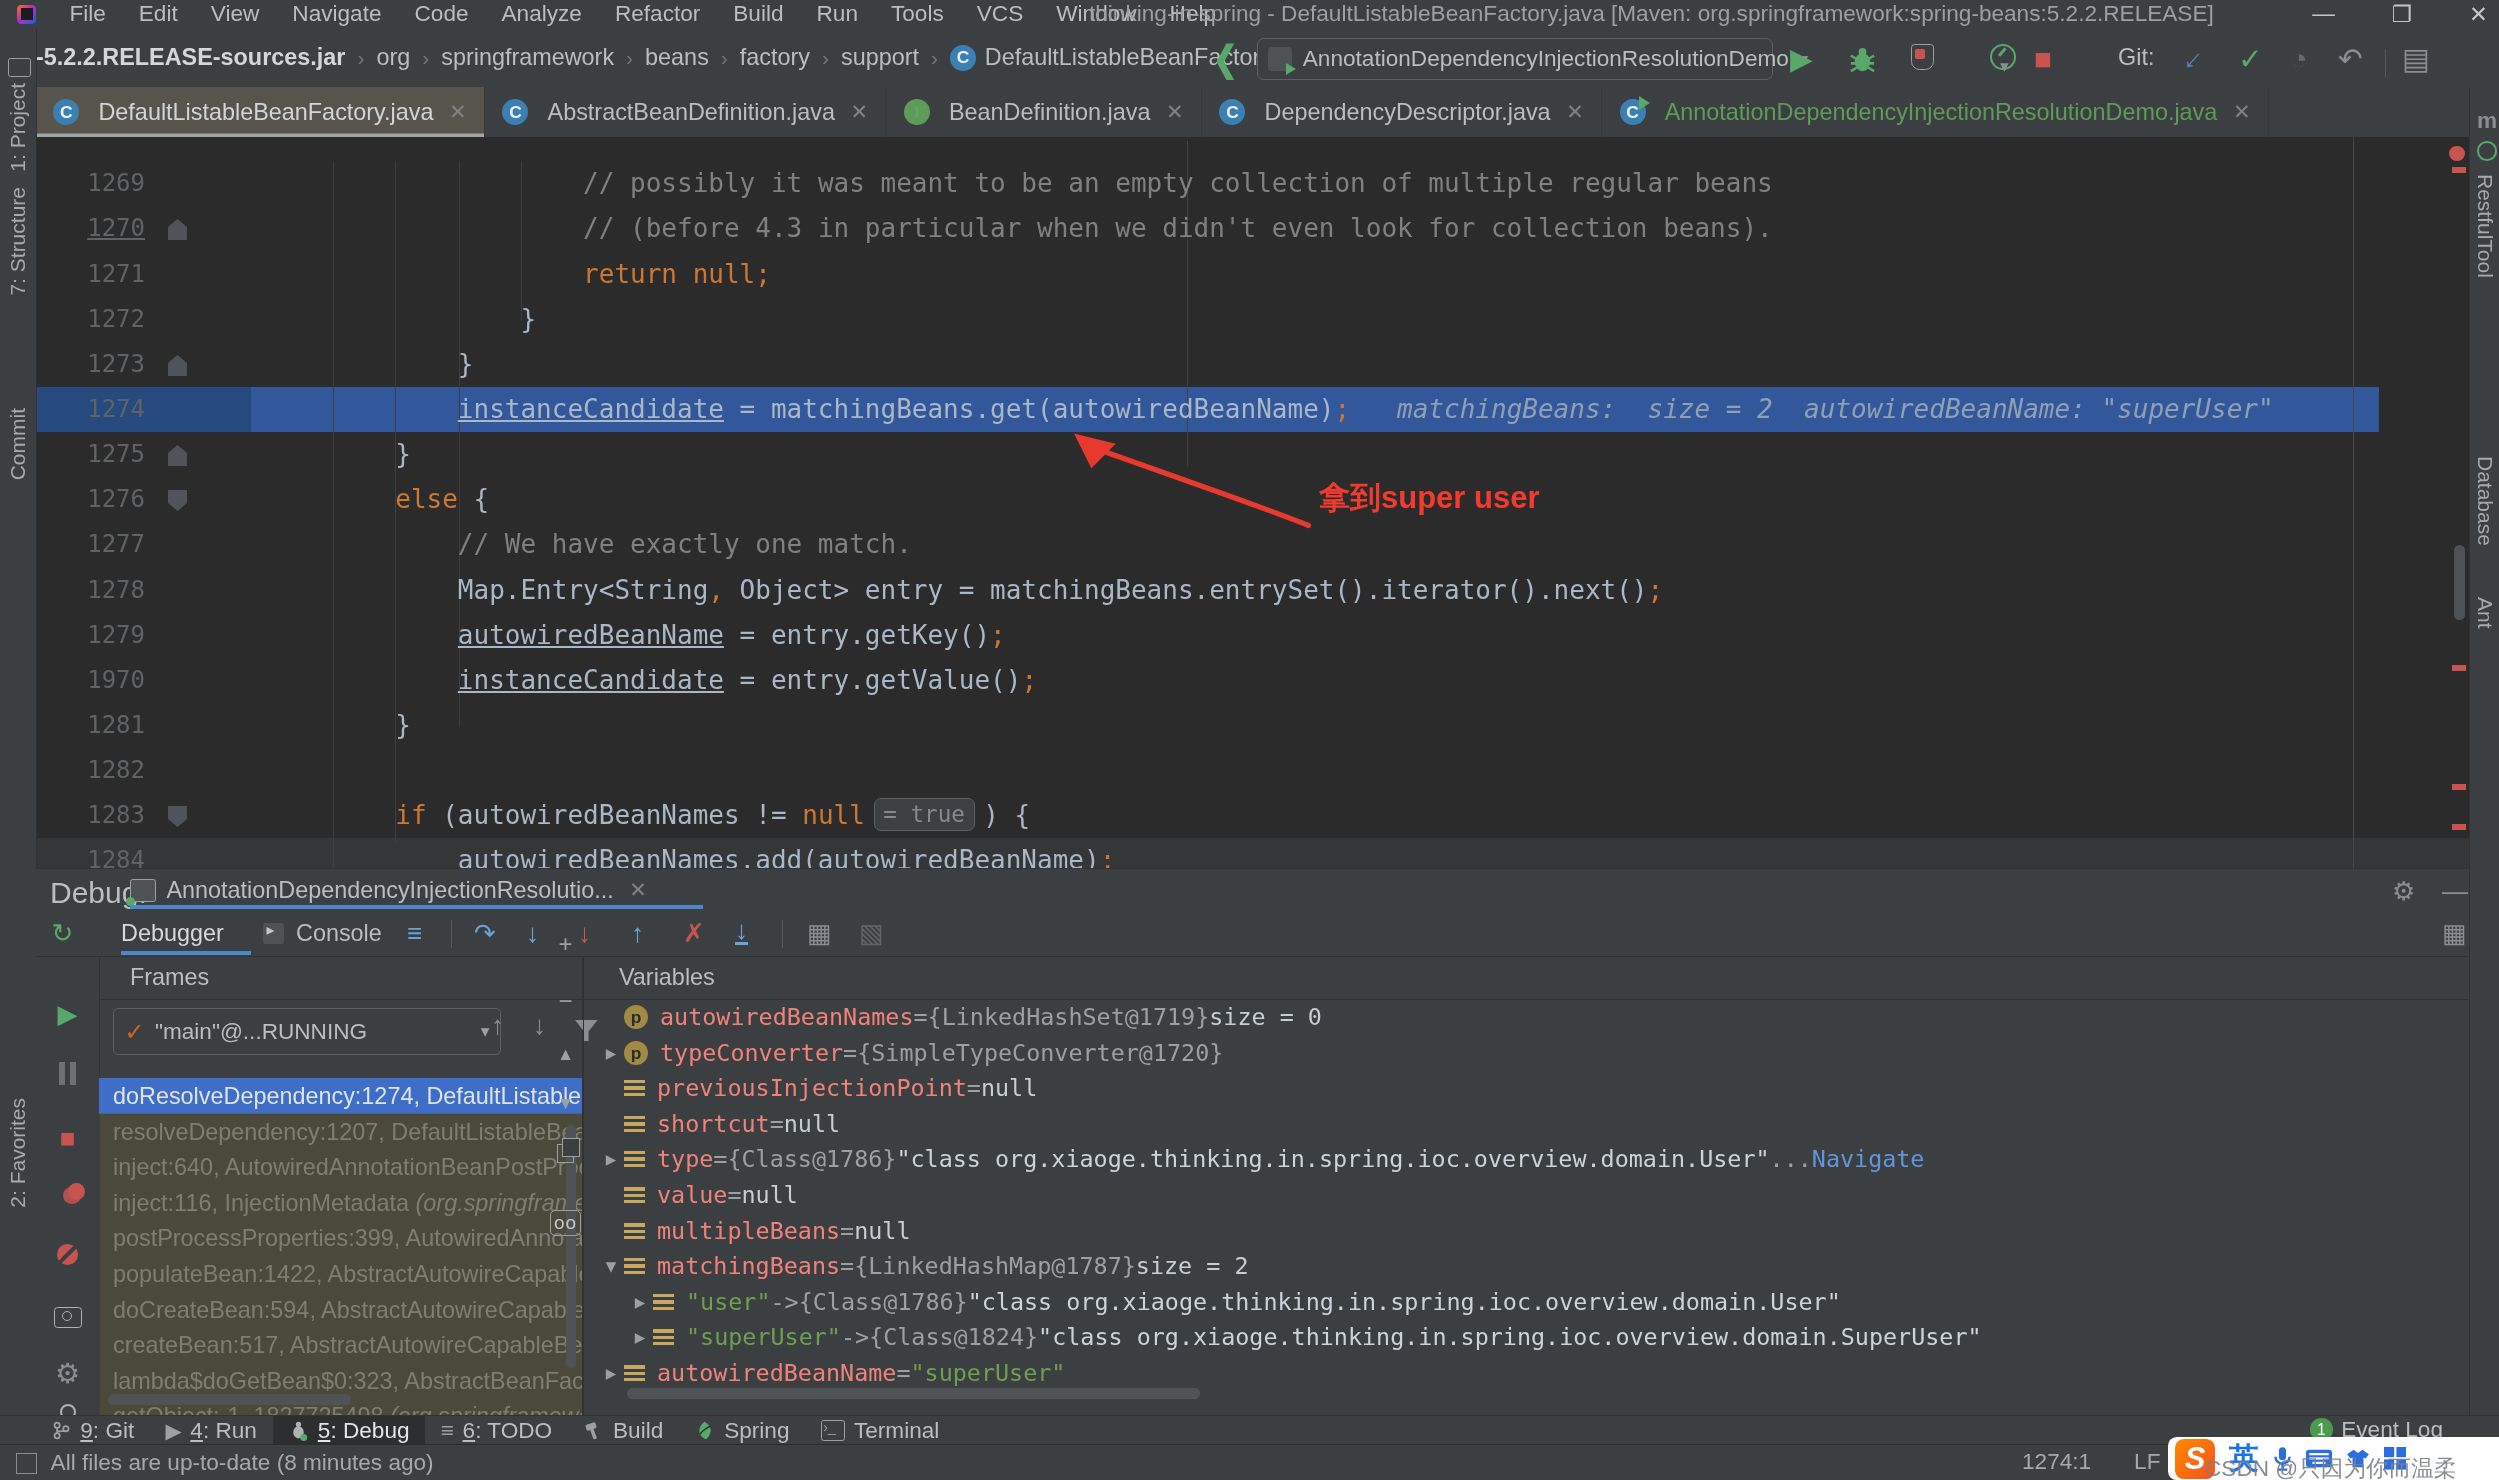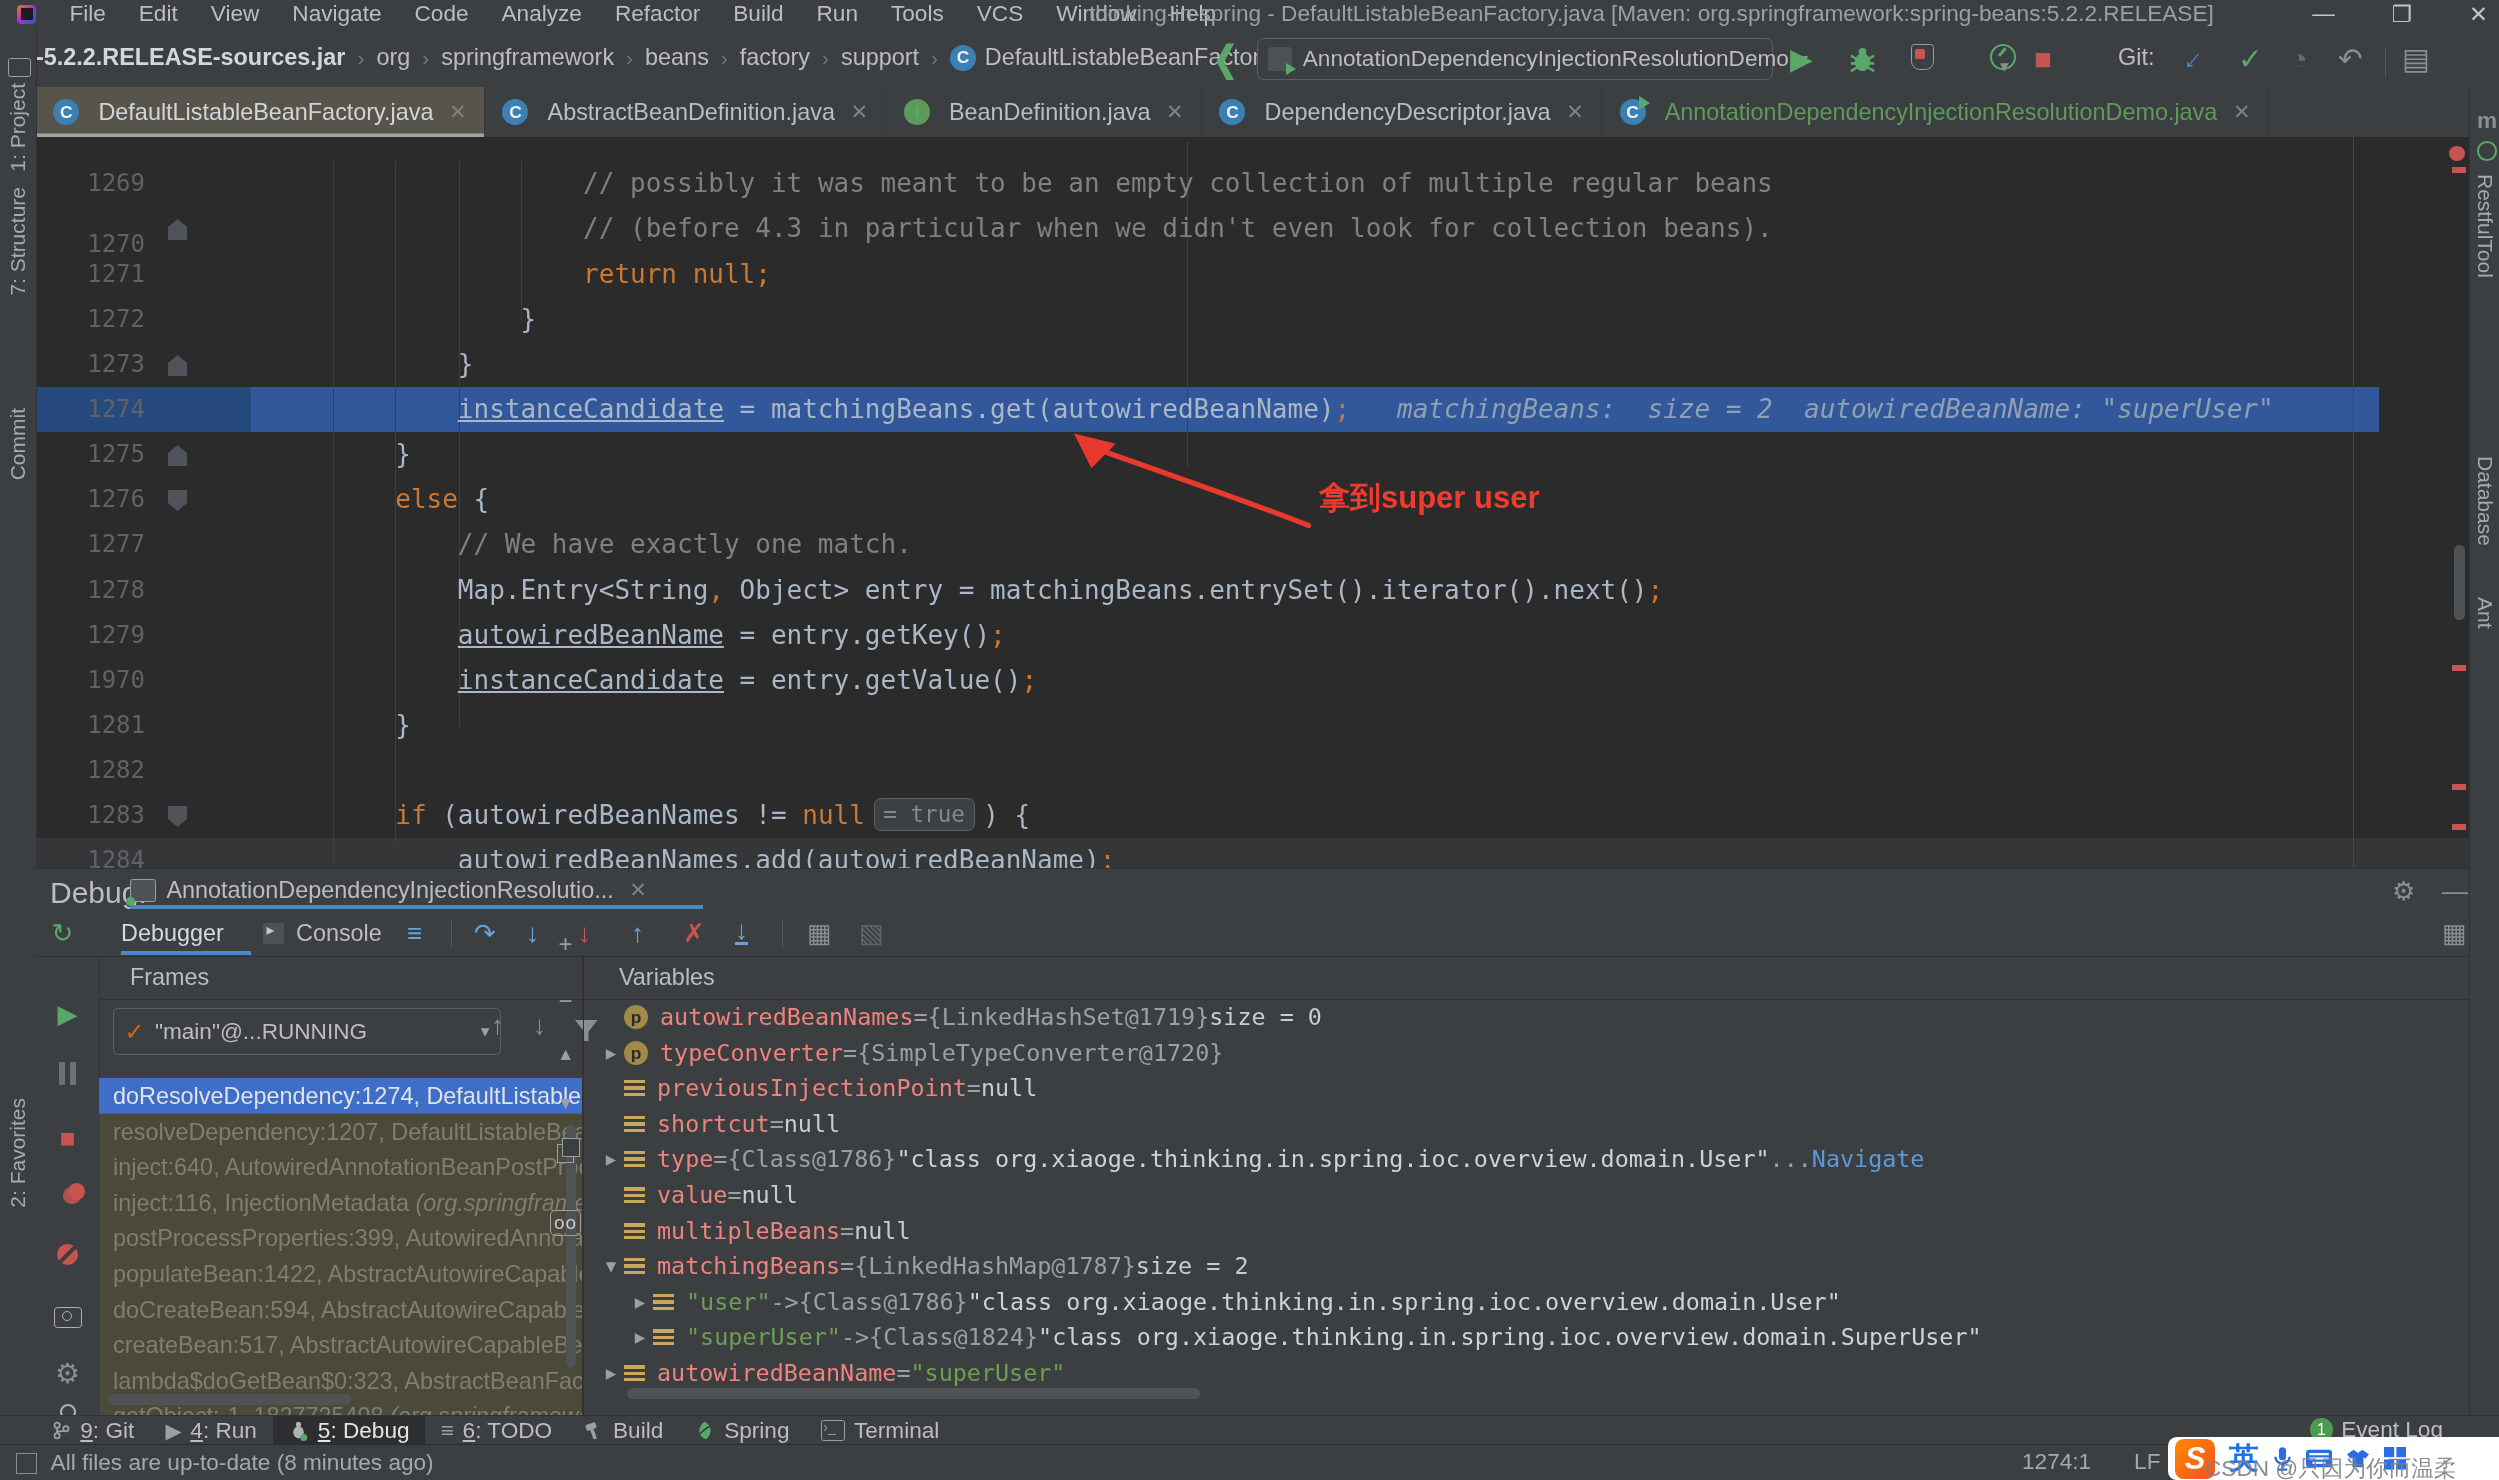--- a/index.html
+++ b/index.html
@@ -268,21 +268,21 @@
     <div id="cur-line-bg"></div>
     <div class="iguide" style="left:297px;top:24px;height:707px;"></div>
     <div class="iguide" style="left:359px;top:24px;height:682px;"></div>
     <div class="iguide" style="left:423px;top:24px;height:566px;"></div>
     <div class="iguide" style="left:485px;top:24px;height:160px;"></div>
     <div class="iguide" style="left:1151px;top:3.5px;height:325px;background:#3F4345;"></div>
     <div id="margin-guide"></div>
     <div id="code-lines">
         <div class="lnum" style="top: 24px;">1269</div>
         <div class="code-line" style="top: 24px;"><span class="tk-pln">                    </span><span class="tk-cmt">// possibly it was meant to be an empty collection of multiple regular beans</span></div>
-        <div class="lnum" style="top: 85px;">1270</div>
+        <div class="lnum" style="top: 69px; text-decoration: underline;">1270</div>
         <div class="fold up" style="top: 82px;"></div>
         <div class="code-line" style="top: 69px;"><span class="tk-pln">                    </span><span class="tk-cmt">// (before 4.3 in particular when we didn't even look for collection beans).</span></div>
         <div class="lnum" style="top: 115px;">1271</div>
         <div class="code-line" style="top: 115px;"><span class="tk-pln">                    </span><span class="tk-kw">return null;</span></div>
         <div class="lnum" style="top: 160px;">1272</div>
         <div class="code-line" style="top: 160px;"><span class="tk-pln">                </span><span class="tk-pln">}</span></div>
         <div class="lnum" style="top: 205px;">1273</div>
         <div class="fold up" style="top: 218px;"></div>
         <div class="code-line" style="top: 205px;"><span class="tk-pln">            </span><span class="tk-pln">}</span></div>
         <div class="lnum" style="top: 250px;">1274</div>

